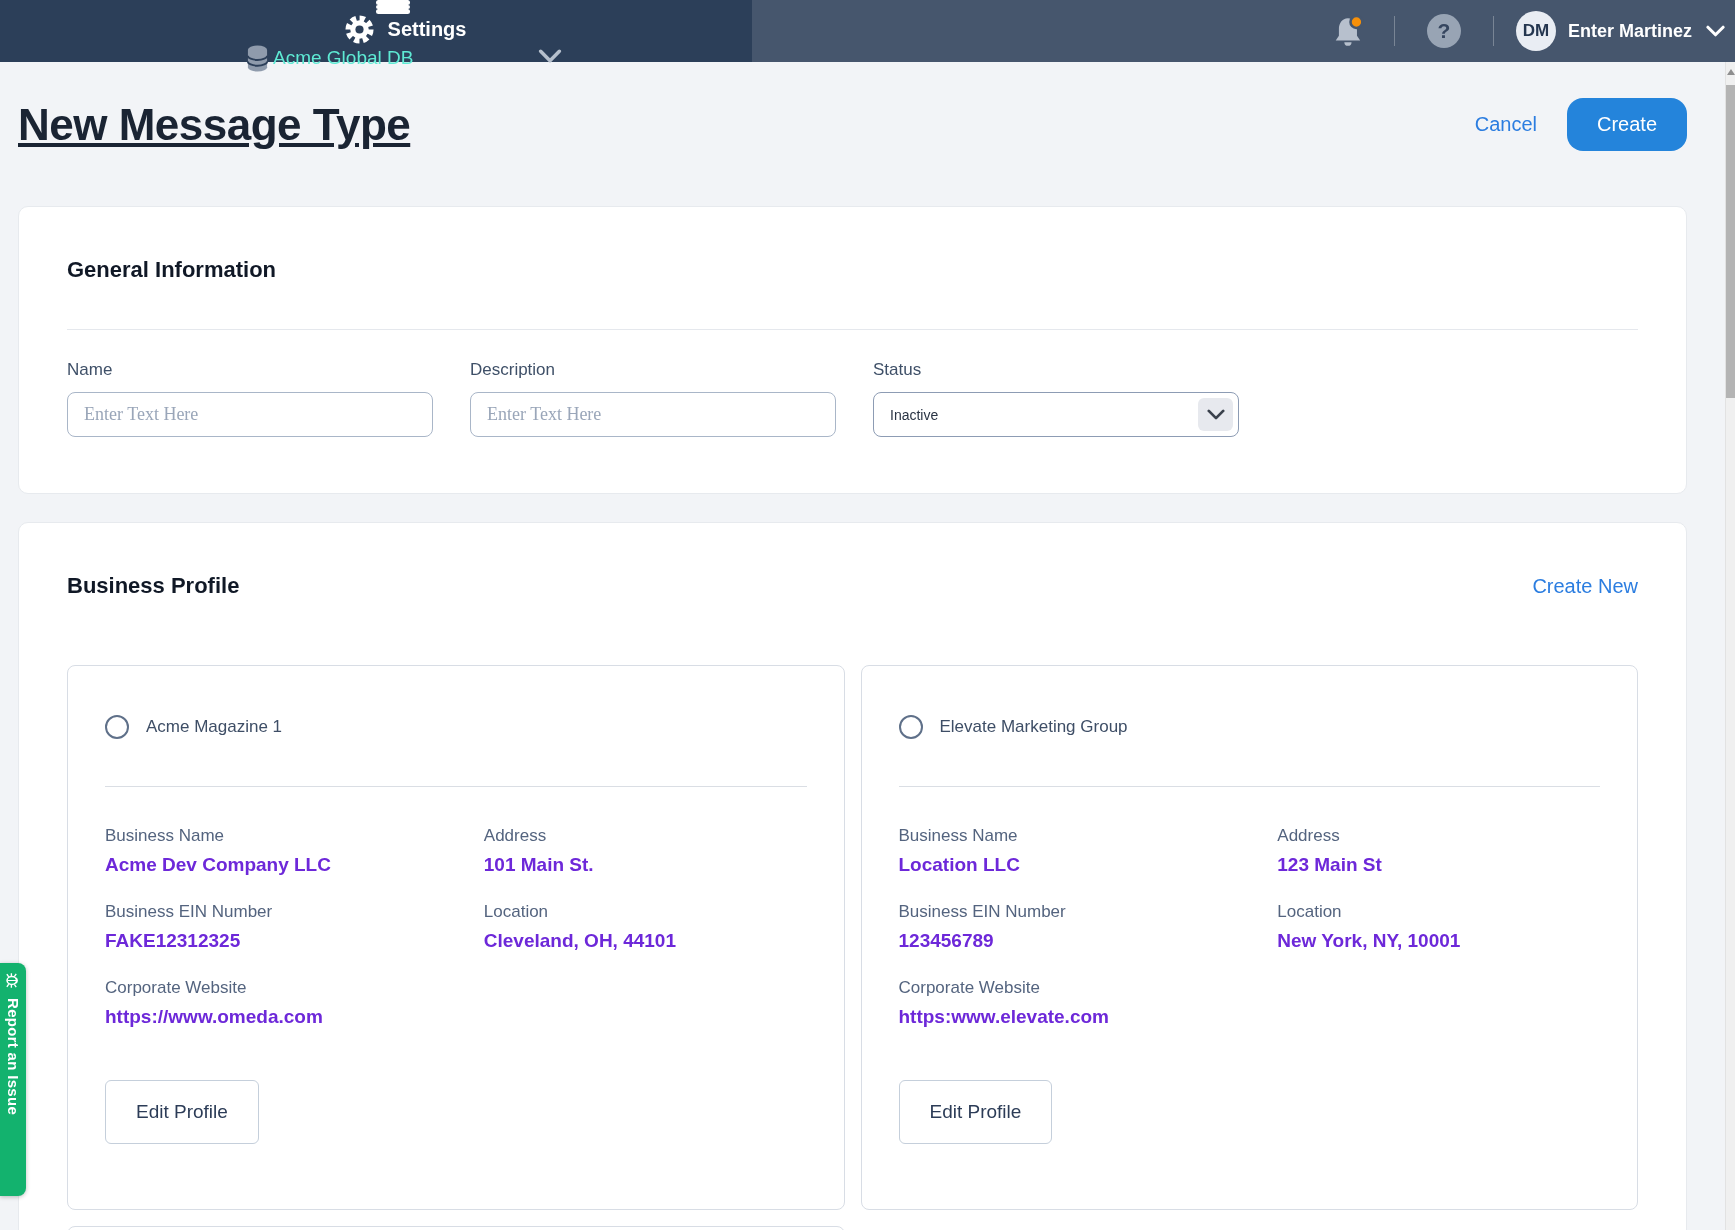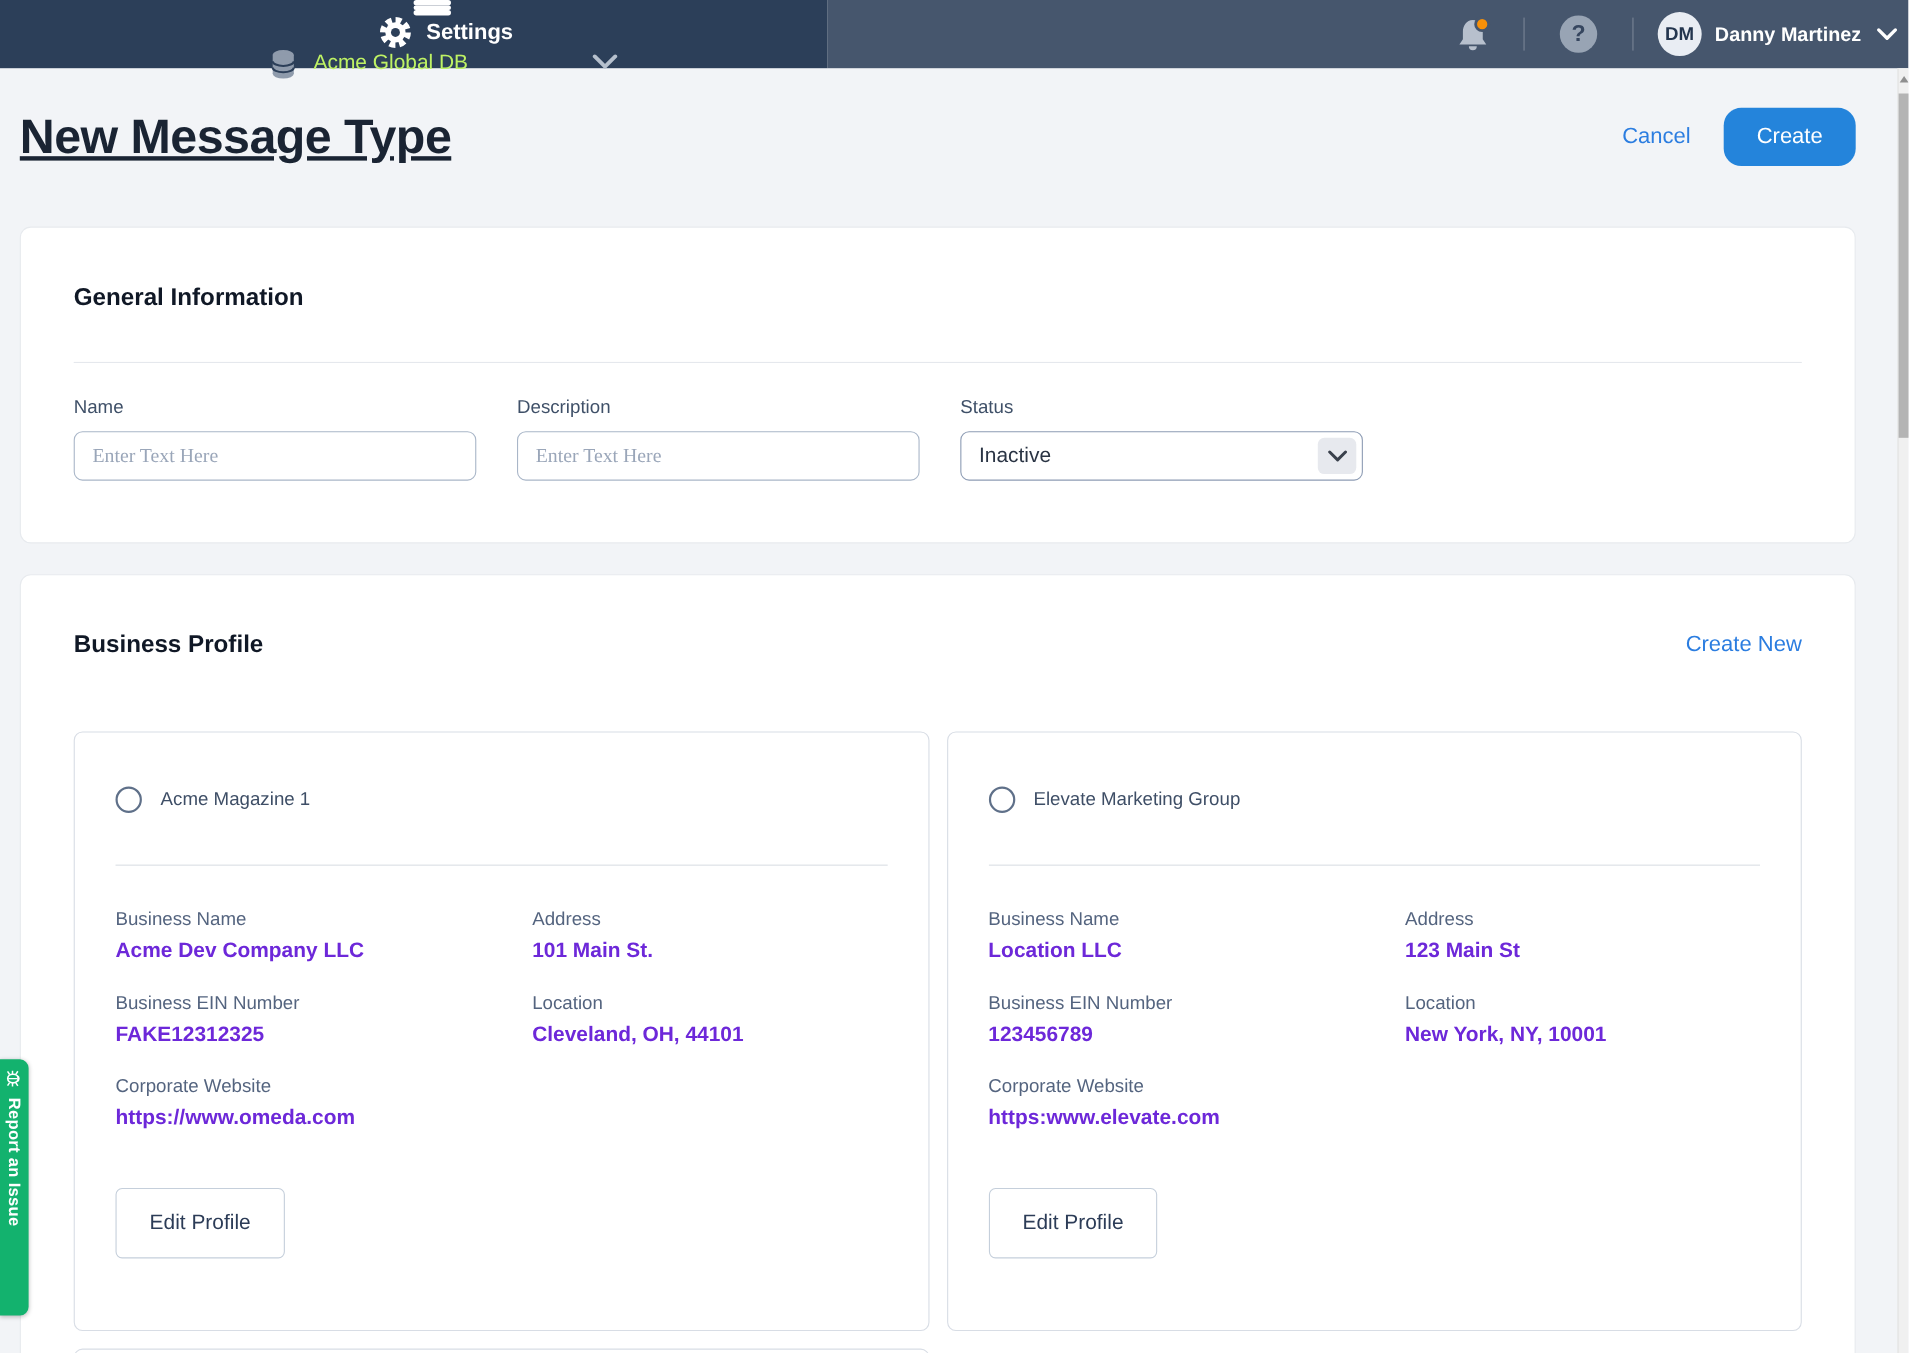--- a/index.html
+++ b/index.html
@@ -31,21 +31,21 @@
   }
   .hamburger span { display:block; height:4.5px; background:#fff; border-radius:3px; }
   .settings-group {
     margin-left:58px; display:flex; align-items:center; gap:13px; cursor:pointer;
   }
   .settings-label { color:#fff; font-size:20px; font-weight:700; }
   .v-divider-dark { width:1px; height:40px; background:rgba(255,255,255,0.18); margin-left:30px; }
   .db-select {
     margin-left:56px; width:316px; display:flex; align-items:center; cursor:pointer;
   }
-  .db-select .db-label { color:#bef264; font-size:19px; margin-left:16px; }
+  .db-select .db-label { color:#5eead4; font-size:19px; margin-left:4px; }
   .db-select .chev { margin-left:auto; color:#b6c0cd; }
 
   .v-divider-light { width:1px; height:30px; background:rgba(255,255,255,0.28); }
   .bell-wrap { position:relative; width:34px; height:34px; cursor:pointer; margin-right:28px; }
   .help-circle {
     width:34px; height:34px; border-radius:50%; background:#98a4b4;
     display:flex; align-items:center; justify-content:center;
     color:#36465f; font-size:21px; font-weight:700; cursor:pointer;
     margin:0 32px;
   }
@@ -83,21 +83,21 @@
   .field-label { font-size:17px; line-height:20px; color:#3f5068; display:block; }
   .text-input {
     margin-top:12px; width:100%; height:45px; border:1px solid #a9b6c8; border-radius:8px;
     padding:0 16px; font-size:18px; font-family:Liberation Serif, serif; color:#222a36; background:#fff;
   }
   .text-input::placeholder { color:#9aa6b9; }
   .select-box {
     margin-top:12px; position:relative; height:45px; border:1px solid #8d9cb4; border-radius:8px;
     background:#fff; display:flex; align-items:center; padding:0 60px 0 16px; cursor:pointer;
   }
-  .select-value { font-size:19px; color:#2a3444; }
+  .select-value { font-size:14px; color:#2a3444; }
   .select-chev-box {
     position:absolute; right:5px; top:5px; width:35px; height:33px;
     background:#e7e9ee; border-radius:6px;
     display:flex; align-items:center; justify-content:center;
   }
 
   .card-business { margin-top:28px; padding:50px 48px 60px; min-height:800px; }
   .bp-heading-row { display:flex; align-items:center; justify-content:space-between; }
   .profiles-grid { margin-top:66px; display:grid; grid-template-columns:1fr 1fr; column-gap:16px; }
   .profile-card {
@@ -209,21 +209,21 @@
     </div>
     <div class="v-divider-light"></div>
     <div class="help-circle">
       <span>?</span>
     </div>
     <div class="v-divider-light"></div>
     <div class="user-menu">
       <div class="avatar">
         <span>DM</span>
       </div>
-      <span class="user-name">Danny Martinez</span>
+      <span class="user-name">Enter Martinez</span>
       <svg width="19" height="12" viewBox="0 0 20 12">
         <polyline points="2,2 10,10 18,2" fill="none" stroke="#ffffff" stroke-width="3.2" stroke-linecap="round" stroke-linejoin="round"></polyline>
       </svg>
     </div>
   </div>
 </header>
 
 <main class="content">
 
   <div class="page-header-row">

